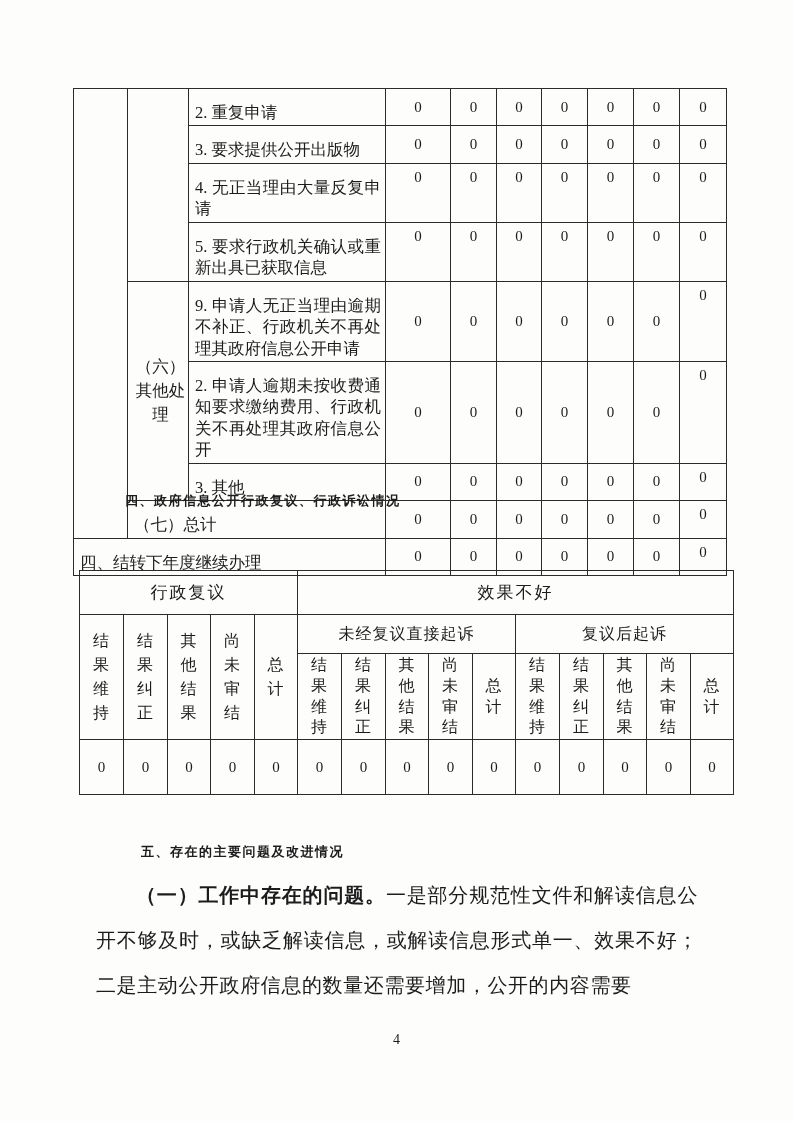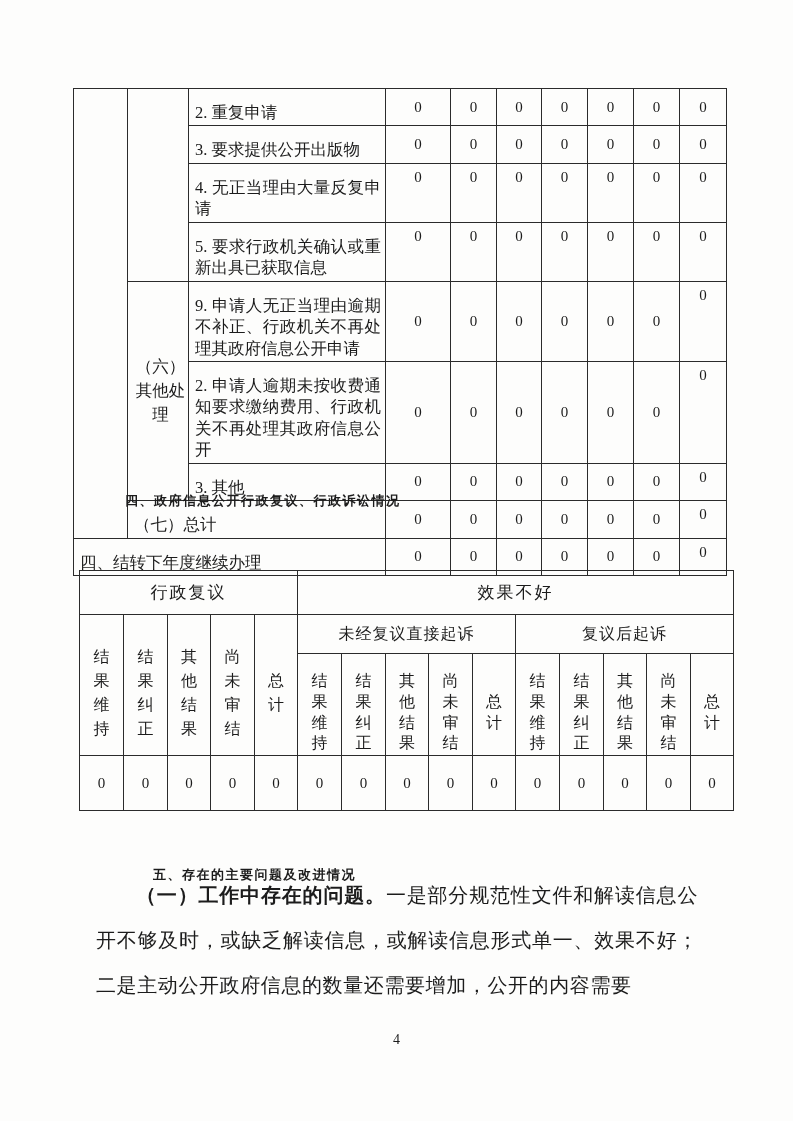--- a/index.html
+++ b/index.html
@@ -31,32 +31,32 @@
   .t1 tr.r7{height:31px;} .t1 tr.r8{height:31px;}
   .t1 tr.r9{height:37px;}
 
   
   .sec-title{
     position:absolute;
     font-family:Liberation Mono, monospace;
     font-weight:bold;font-size:13px;letter-spacing:1.5px;white-space:nowrap;
   }
   .sec4{left:125px;top:492px;}
-  .sec5{left:141px;top:866px;margin-left:12px;}
+  .sec5{left:141px;top:843px;}
 
   
   .t2{position:absolute;left:79px;top:570px;}
   .t2 td{text-align:center;}
   .t2 tr.h1{height:44px;} .t2 tr.h2{height:39px;}
   .t2 tr.h3{height:84px;} .t2 tr.d{height:55px;}
   .t2 .gh{font-size:17px;letter-spacing:2px;}
   .t2 .sh{font-size:16px;letter-spacing:1px;}
   .t2 .v span{
     display:inline-block;width:1.05em;word-break:break-all;
-    font-size:16px;line-height:1.3;text-align:center;vertical-align:middle;margin-top:16px;
+    font-size:16px;line-height:1.3;text-align:left;vertical-align:middle;
   }
   .t2 .vtall span{line-height:1.5;}
   .t2 td.val{font-size:15px;}
 
   
   .para{
     position:absolute;left:96px;top:873px;width:602px;
     font-size:20px;line-height:45px;letter-spacing:0.6px;
     text-align:justify;text-justify:inter-character;text-indent:2em;
   }

